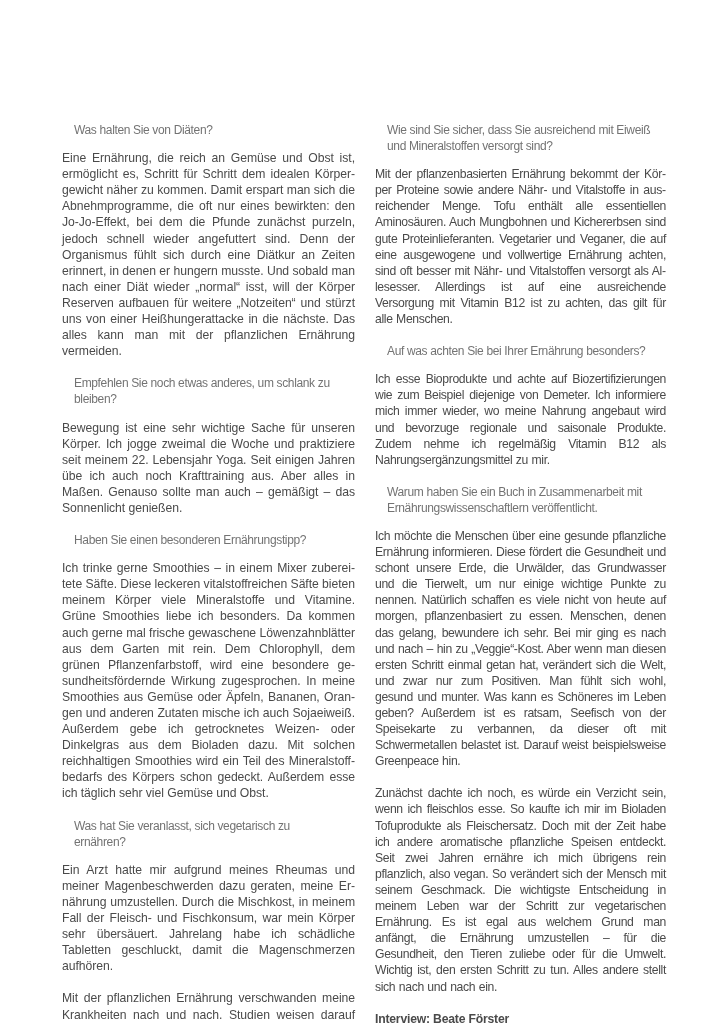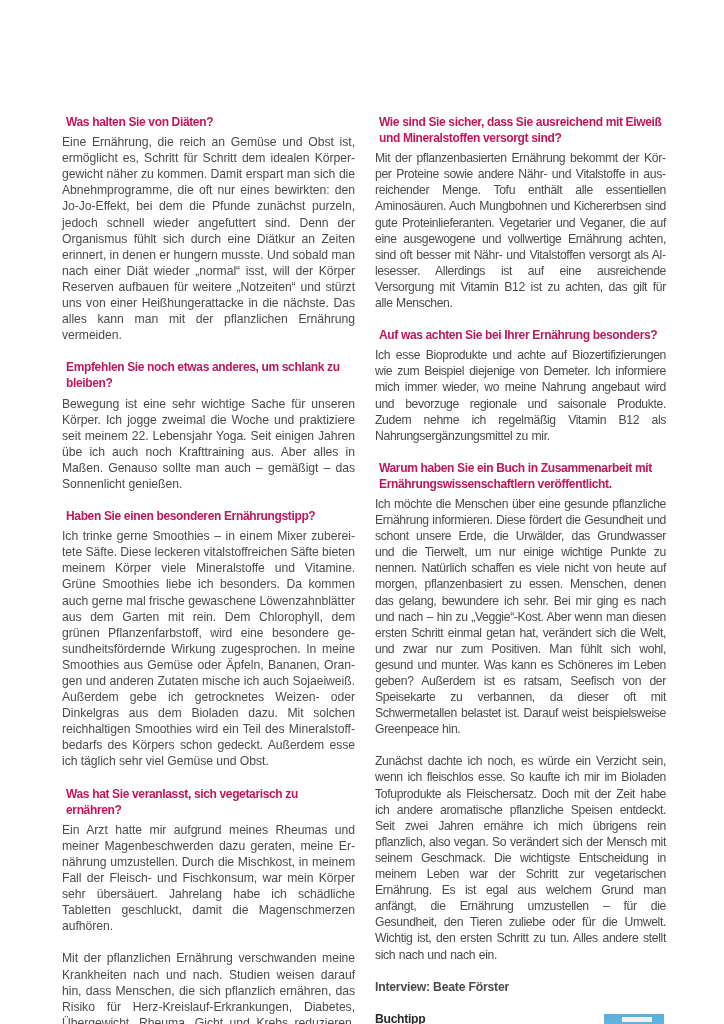--- a/index.html
+++ b/index.html
@@ -26,24 +26,24 @@
       width: 293px;
     }
     .col-right {
       left: 375px;
       width: 291px;
     }
     .qa {
       margin: 0 0 16px 0;
     }
     .q {
-      color: #be185d;
-      font-weight: bold;
+      color: #737373;
+      font-weight: normal;
       letter-spacing: -0.35px;
-      margin: 4px;
+      margin: 12px;
       font-size: 12px;
     }
     .a {
       margin: 0;
       text-align: justify;
       hyphens: manual;
     }
     .col-left .a {
       letter-spacing: -0.05px;
     }

